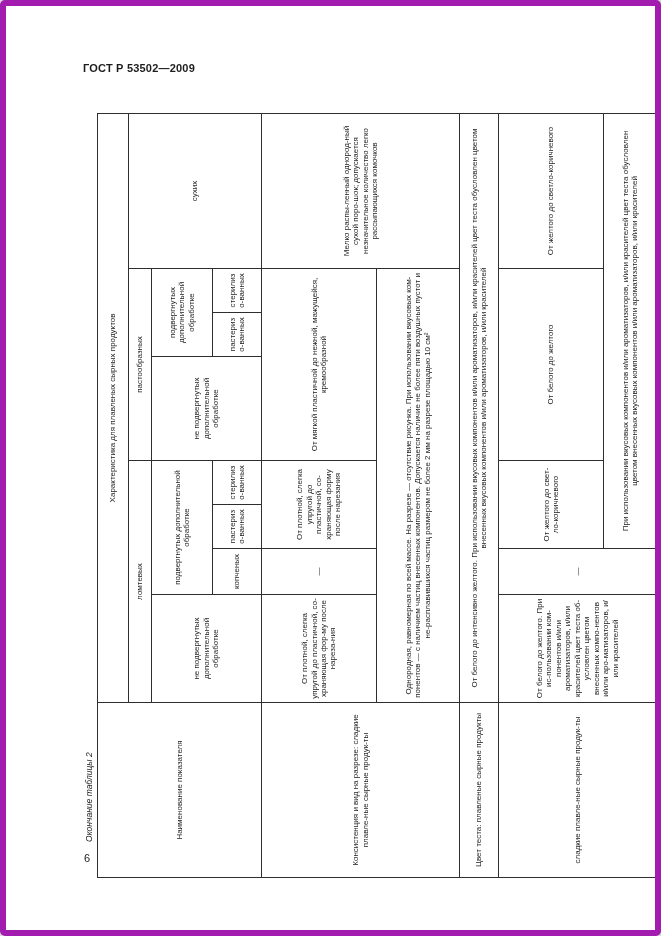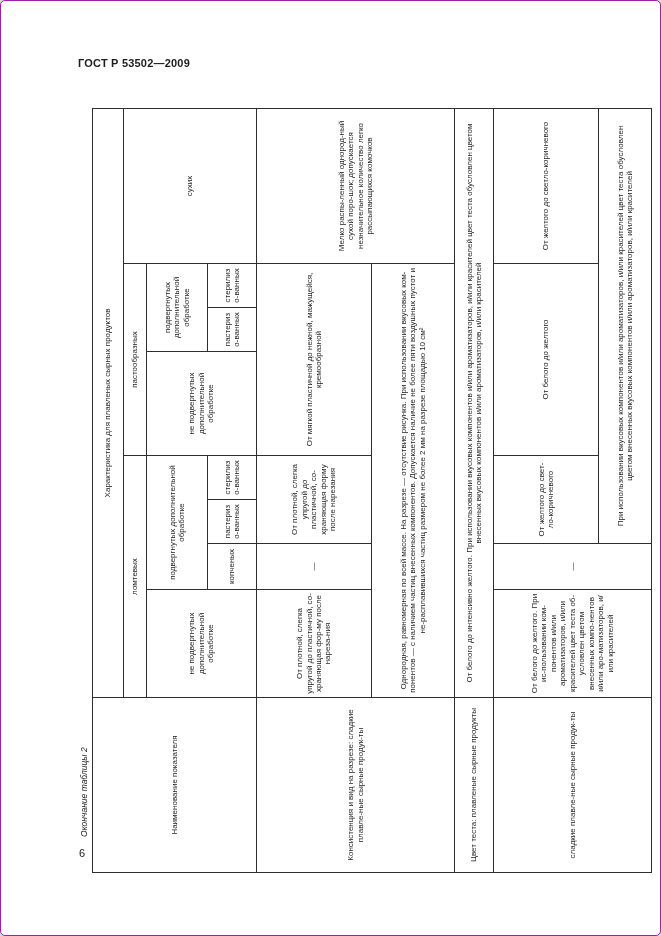--- a/index.html
+++ b/index.html
@@ -1,20 +1,20 @@
 <!DOCTYPE html>
 <html><head>
 <meta charset="utf-8">
 <style>
   html, body { margin: 0; padding: 0; background: #dcdcdc; }
   .page {
     position: relative;
     width: 661px; height: 936px;
     background: #ffffff;
-    border: 1px solid #a21caf;
+    border: 6px solid #a21caf;
     border-radius: 5px;
     box-sizing: border-box;
     overflow: hidden;
     font-family: "Liberation Sans", sans-serif;
     color: #1c1c1c;
   }
   .std-header {
     position: absolute; left: 77px; top: 56px;
     font-size: 11px; font-weight: bold; letter-spacing: .2px;
   }

